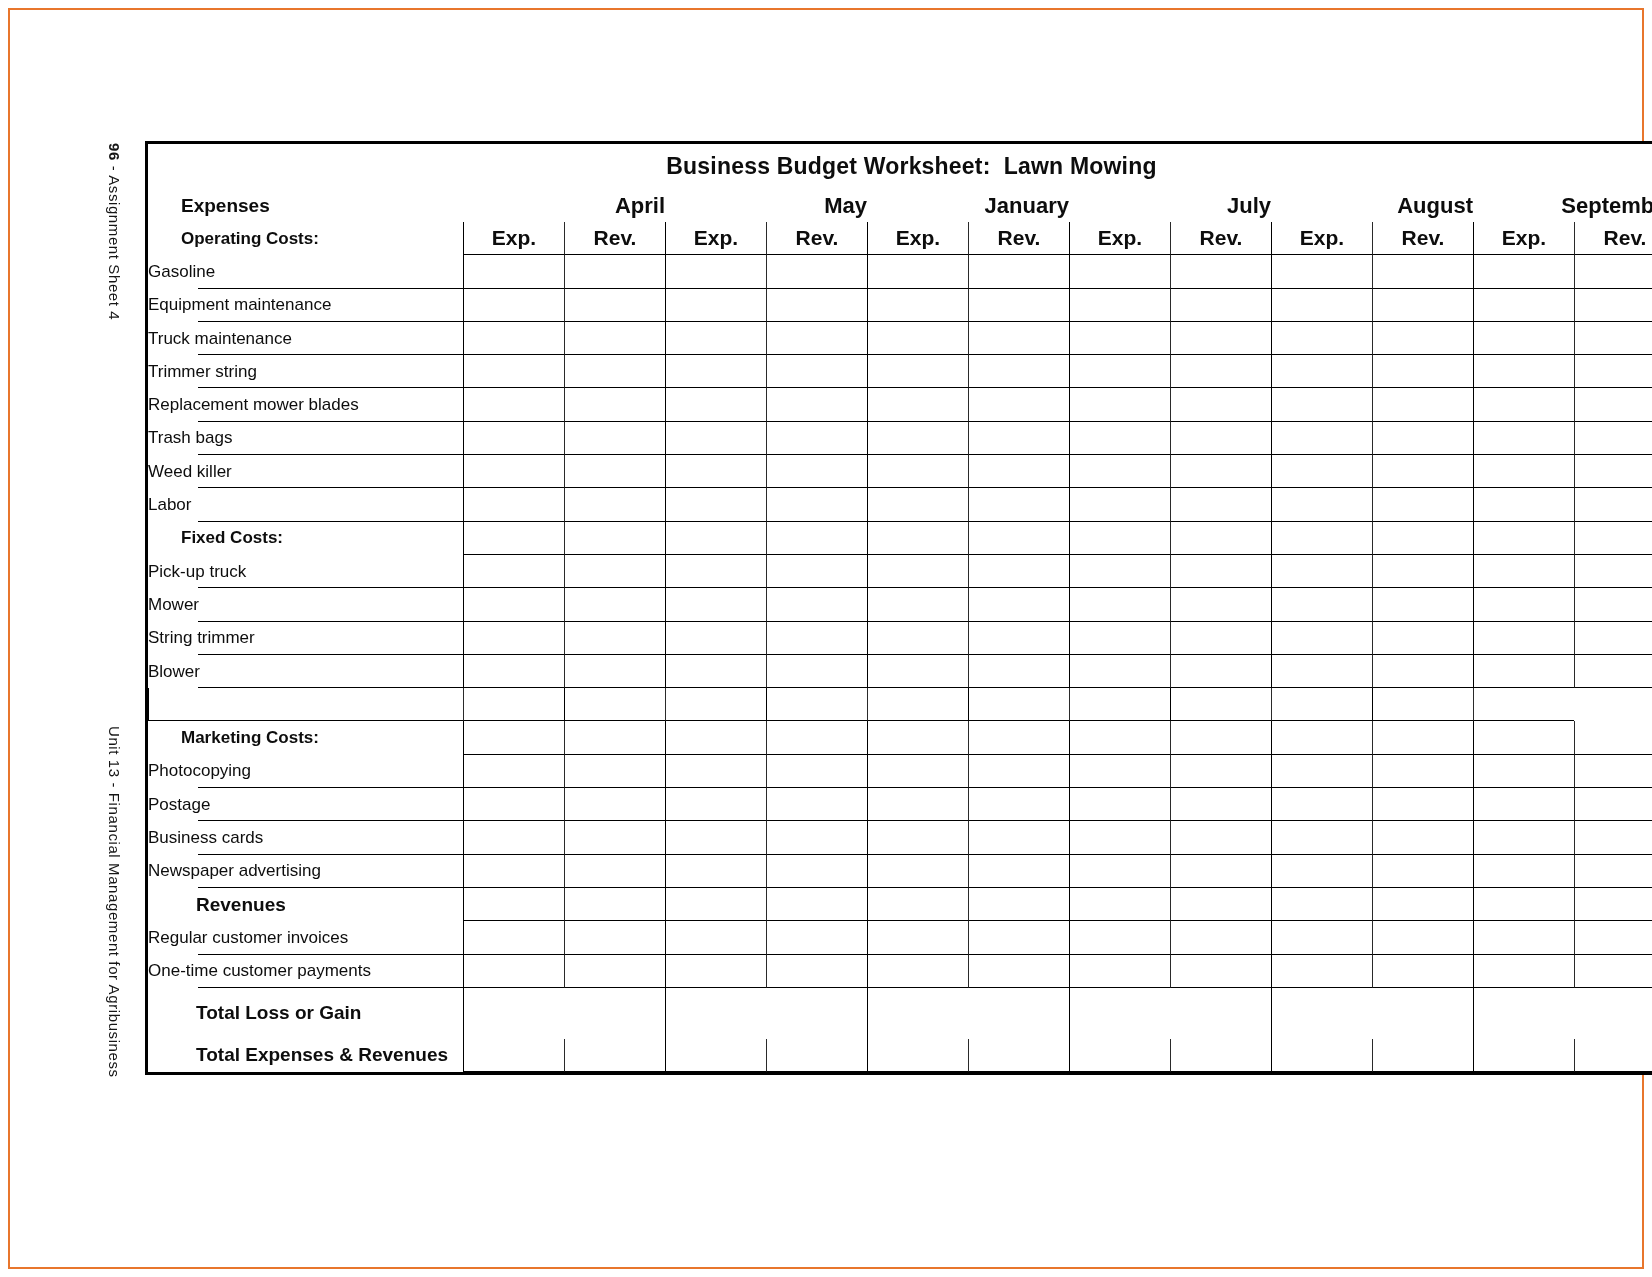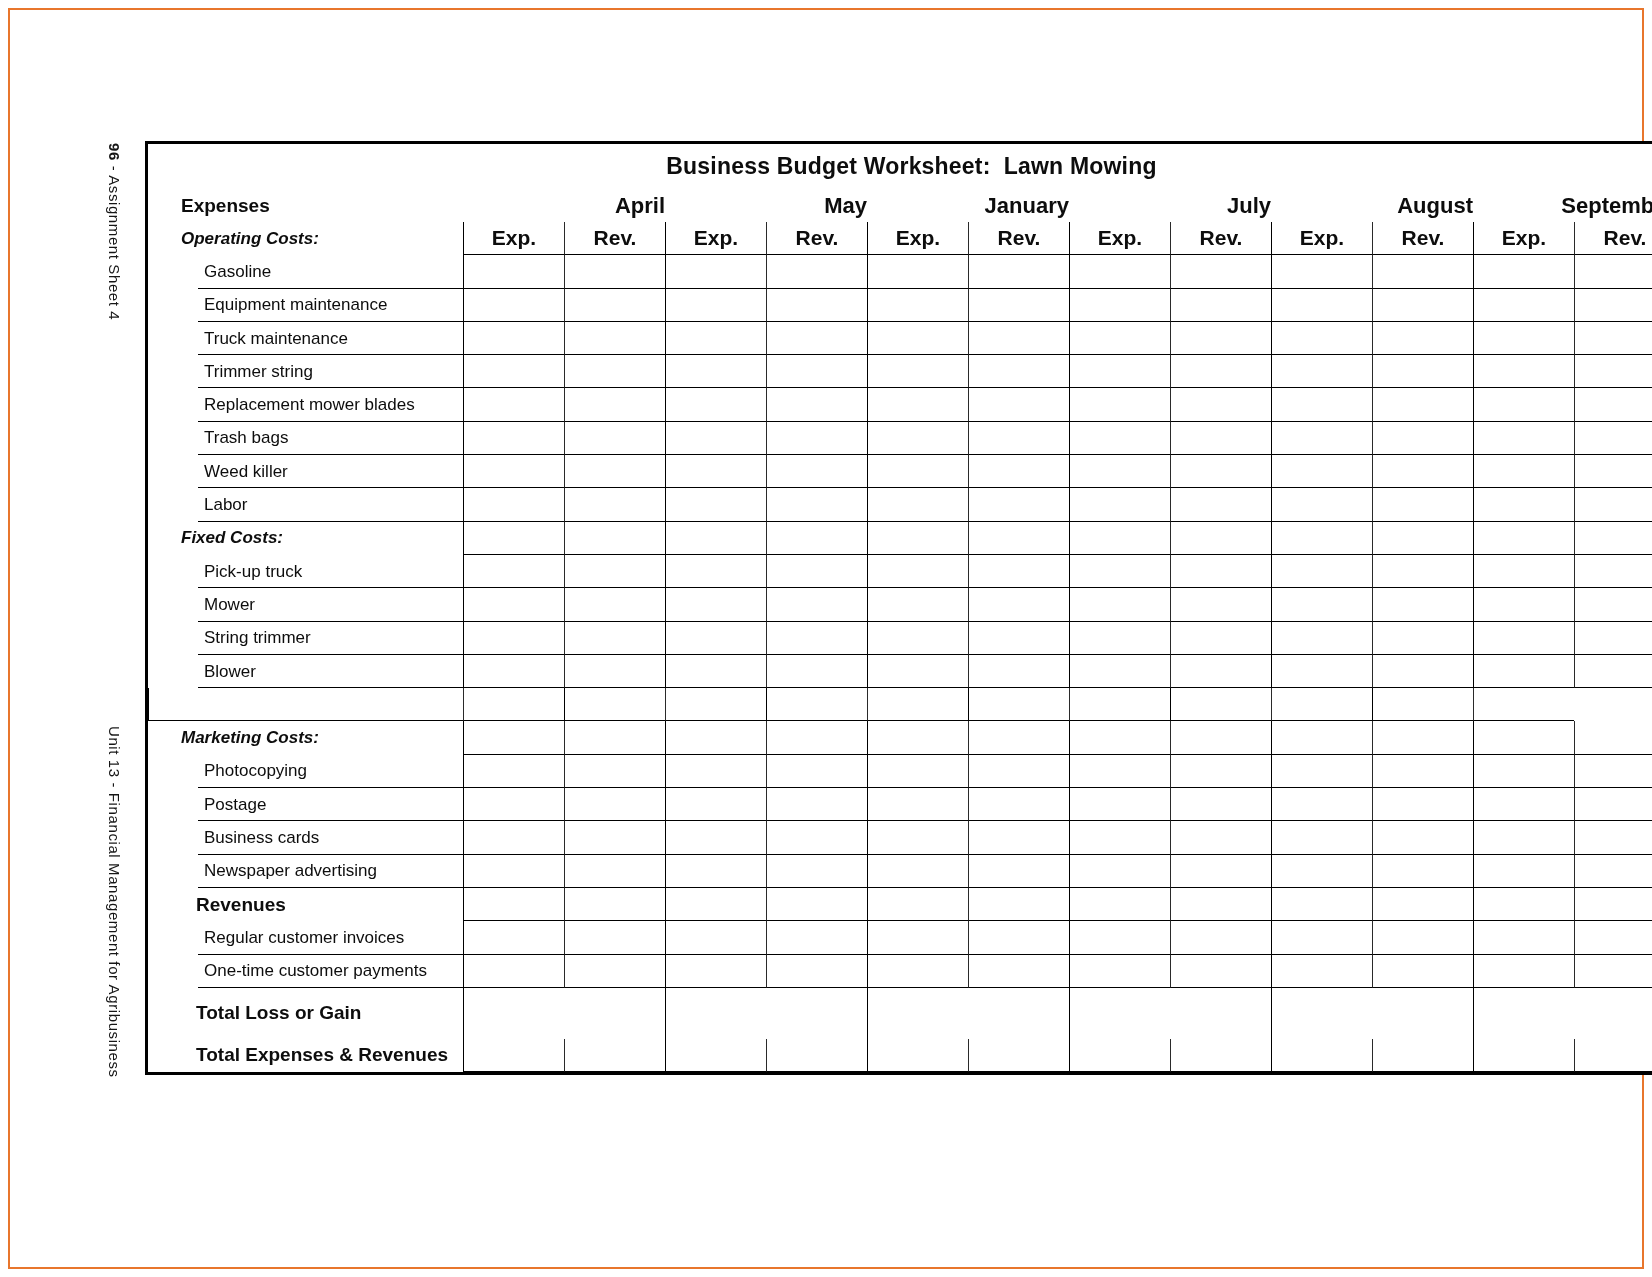--- a/index.html
+++ b/index.html
@@ -46,22 +46,22 @@
   .cell.rev { border-left-color:#2a2a2a; }
   .row-last .cell { border-bottom:none; }
   .row-last .cell.rev { border-left:none; }
 
   .subheader-row .cell {
     display:flex; align-items:center; justify-content:center;
     font-weight:bold; font-size:21px;
   }
 
   .label-cell { position:relative; display:flex; align-items:center; font-size:17px; }
-  .label-item { padding-left:56px; }
-  .label-section { padding-left:33px; font-weight:bold; font-style:italic; }
+  .label-item { }
+  .label-section { padding-left:33px; font-weight:bold; }
   .label-group, .label-total { padding-left:48px; font-weight:bold; font-size:19px; }
   .underline {
     position:absolute; left:50px; right:0; bottom:0; height:0;
     border-bottom:1px solid #000;
   }
 </style>
 </head>
 <body>
 
 <div class="page">

